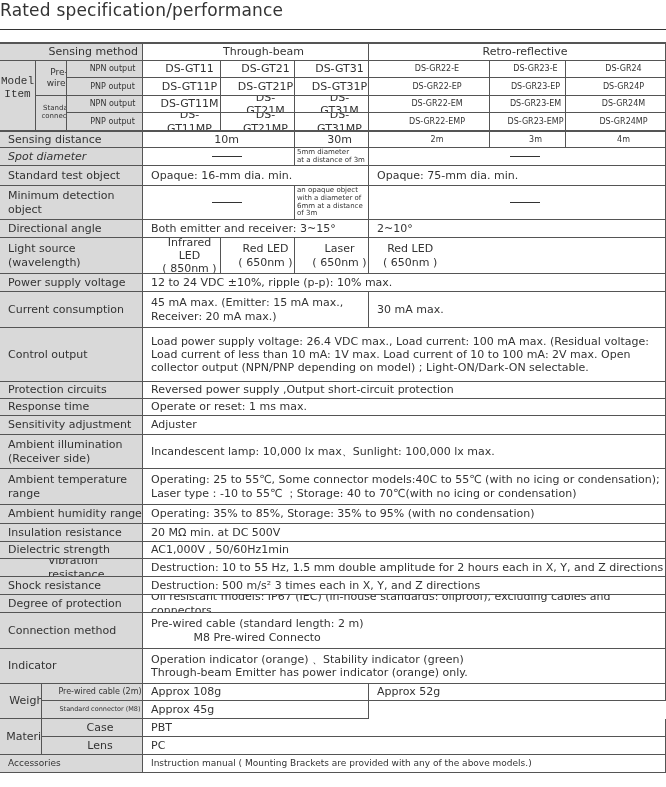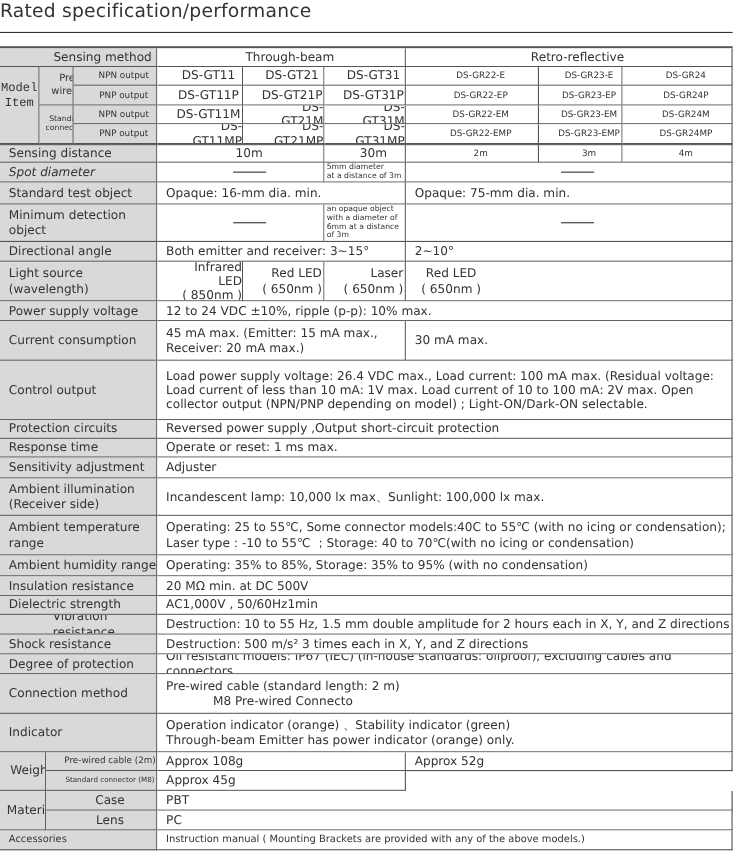--- a/index.html
+++ b/index.html
@@ -4,21 +4,21 @@
 <style>
   html, body { margin:0; padding:0; background:#fff; }
   body { width:666px; height:787px; position:relative; overflow:hidden;
          font-family:"DejaVu Sans", sans-serif; color:#333; }
   .title { position:absolute; left:0; top:0; font-size:17px; color:#333; letter-spacing:0.2px; }
   .title-rule { position:absolute; left:0; top:29px; width:666px; height:1px; background:#333; }
   .c { position:absolute; box-sizing:border-box; border-right:1px solid #555; border-bottom:1px solid #555;
        font-size:10px; display:flex; align-items:center; overflow:hidden; line-height:1.2; }
   .g { background:#d9d9d9; }
   .w { background:#fff; }
-  .ctr { justify-content:center; text-align:right;padding-left:16px; }
+  .ctr { justify-content:center; text-align:center;padding-left:16px; }
   .lft { justify-content:flex-start; padding-left:8px; }
   .rt { justify-content:flex-end; padding-right:4px; }
   .sm { font-size:7px; line-height:1.1; }
   .xs { font-size:8px; }
   .md { font-size:11px; }
   .col { flex-direction:column; }
   .dash { display:inline-block; width:30px; height:1px; background:#333; }
   .ml { white-space:pre-line; }
   .frame-top { position:absolute; left:0; top:42px; width:666px; height:2px; background:#555; }
 </style>

